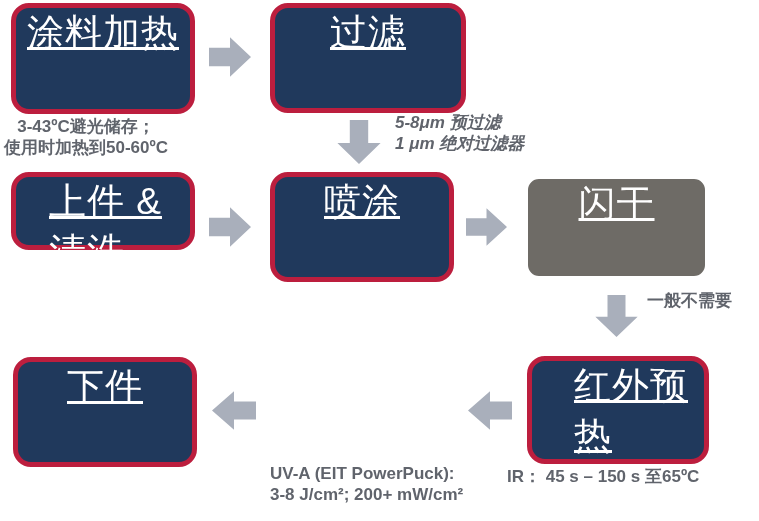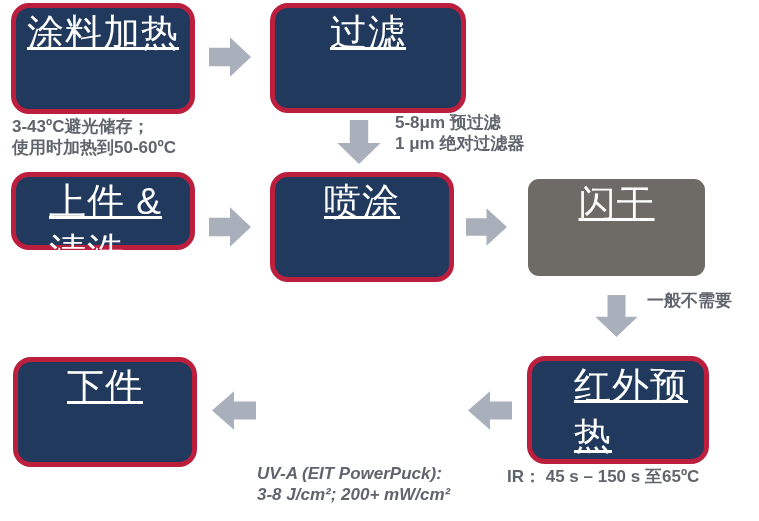--- a/index.html
+++ b/index.html
@@ -74,28 +74,28 @@
   <div class="node" style="left:11px; top:3px; width:184px; height:111px;">
     <span>涂料加热</span>
   </div>
 
   <div class="arrow right" style="left:209px; top:36px; width:42px; height:42px;"></div>
 
   <div class="node" style="left:270px; top:3px; width:196px; height:110px;">
     <span>过滤</span>
   </div>
 
-  <div class="note" style="left:12px; top:116px;">
+  <div class="note" style="left:4px; top:116px;text-align:center;">
     <div>3-43ºC避光储存；</div>
     <div>使用时加热到50-60ºC</div>
   </div>
 
   <div class="arrow down" style="left:336px; top:120px; width:46px; height:44px;"></div>
 
-  <div class="note" style="left:395px; top:112px;">
+  <div class="note" style="left:395px; top:112px;font-style:italic;">
     <div>5-8μm 预过滤</div>
     <div>1 μm 绝对过滤器</div>
   </div>
 
   <div class="node" style="left:11px; top:172px; width:184px; height:78px;padding-left:33px;">
     <span>上件 &amp; 清洗</span>
   </div>
 
   <div class="arrow right" style="left:209px; top:206px; width:42px; height:42px;"></div>
 
@@ -122,21 +122,21 @@
   <div class="arrow left" style="left:212px; top:390px; width:44px; height:41px;"></div>
 
 
   <div class="arrow left" style="left:468px; top:390px; width:44px; height:41px;"></div>
 
   <div class="node" style="left:527px; top:356px; width:182px; height:108px;padding-left:42px;">
     <span>红外预热</span>
   </div>
 
 
-  <div class="note" style="left:257px; top:463px;font-style:italic;">
+  <div class="note" style="left:270px; top:463px;">
     <div>UV-A (EIT PowerPuck):</div>
     <div>3-8 J/cm²; 200+ mW/cm²</div>
   </div>
 
   <div class="note" style="left:507px; top:466px;">
     <div>IR：  45 s – 150 s 至65ºC</div>
   </div>
 
 </div>
 

